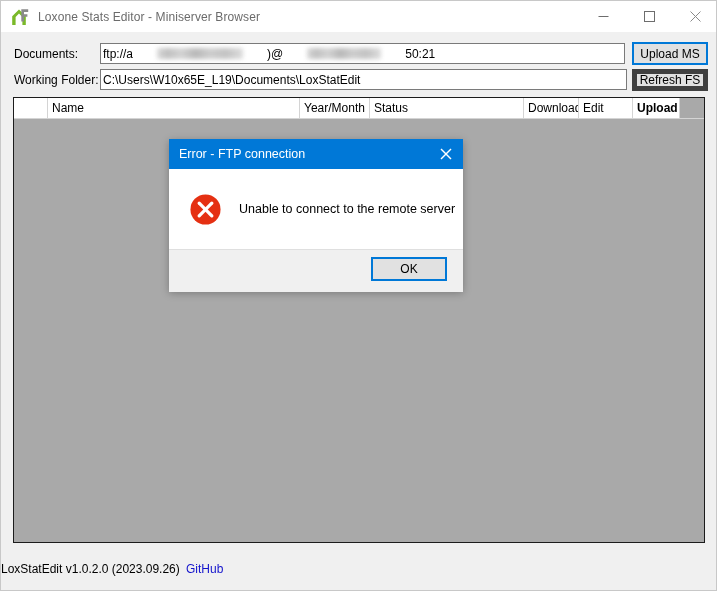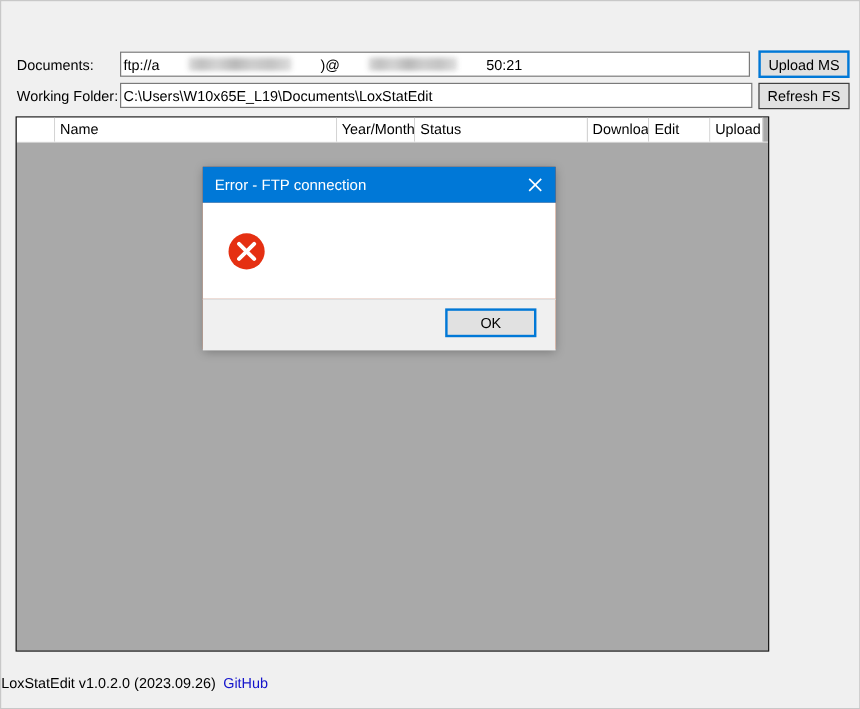--- a/index.html
+++ b/index.html
@@ -92,21 +92,21 @@
     filter: blur(2px);
     opacity: 0.95;
     border-radius: 1px;
   }
 
   
   .btn {
     position: absolute;
     box-sizing: border-box;
     background: #e1e1e1;
-    border: 1px solid #404040;
+    border: 5px solid #404040;
     font-family: "Liberation Sans", sans-serif;
     font-size: 12px;
     color: #000000;
     display: flex;
     align-items: center;
     justify-content: center;
     cursor: default;
     white-space: nowrap;
   }
   .btn.focused { border: 2px solid #0078d7; }
@@ -243,48 +243,74 @@
     align-items: center;
     justify-content: center;
     cursor: default;
   }
 </style>
 </head>
 <body>
 
 <div id="app-window">
 
+  <div class="titlebar">
+    <svg class="title-icon" viewBox="0 0 20 20">
+      <path d="M2.2 9.3 L9.0 2.6 L15.8 9.3 L15.8 18 L12.4 18 L12.4 9.9 L9.0 6.6 L5.6 9.9 L5.6 18 L2.2 18 Z" fill="#7ab929"></path>
+      <path d="M11.3 2.3 L18.2 2.3 L18.2 5.0 L14.0 5.0 L14.0 7.3 L17.4 7.3 L17.4 9.8 L14.0 9.8 L14.0 14.4 L11.3 14.4 Z" fill="#8a8a8a"></path>
+    </svg>
+    <div class="title-text">Loxone Stats Editor - Miniserver Browser</div>
+
+    <div class="win-controls">
+      <div class="win-btn">
+        <svg width="11" height="11" viewBox="0 0 11 11">
+          <line x1="0.5" y1="5.5" x2="10.5" y2="5.5" stroke="#6d6d6d" stroke-width="1"></line>
+        </svg>
+      </div>
+      <div class="win-btn">
+        <svg width="11" height="11" viewBox="0 0 11 11">
+          <rect x="0.5" y="0.5" width="10" height="10" fill="none" stroke="#6d6d6d" stroke-width="1"></rect>
+        </svg>
+      </div>
+      <div class="win-btn close">
+        <svg width="11" height="11" viewBox="0 0 11 11">
+          <line x1="0.5" y1="0.5" x2="10.5" y2="10.5" stroke="#8a8a8a" stroke-width="1"></line>
+          <line x1="10.5" y1="0.5" x2="0.5" y2="10.5" stroke="#8a8a8a" stroke-width="1"></line>
+        </svg>
+      </div>
+    </div>
+  </div>
 
   <div class="form-label" style="left:13px; top:46px;">Documents:</div>
 
   <div class="text-input" style="left:99px; top:42px; width:525px; height:21px;gap:24px;">
     <span>ftp://a</span>
       <span class="blur-chunk" style="width:86px;"></span>
       <span>)@</span>
       <span class="blur-chunk" style="width:74px;"></span>
       <span>50:21</span>
   </div>
 
   <div class="btn focused" style="left:631px; top:41px; width:76px; height:23px;">Upload MS</div>
 
   <div class="form-label" style="left:13px; top:72px;">Working Folder:</div>
 
   <div class="text-input" style="left:99px; top:68px; width:527px; height:21px;">C:\Users\W10x65E_L19\Documents\LoxStatEdit</div>
 
   <div class="btn" style="left:631px; top:68px; width:76px; height:22px;">Refresh FS</div>
 
-  <div class="grid" style="left:12px; top:96px; width:628px; height:446px;">
+  <div class="grid" style="left:12px; top:96px; width:692px; height:446px;">
     <div class="grid-header">
       <div class="grid-th spacer-col" style="width:34px;"></div>
       <div class="grid-th" style="width:252px;">Name</div>
       <div class="grid-th" style="width:70px;">Year/Month</div>
       <div class="grid-th" style="width:154px;">Status</div>
       <div class="grid-th" style="width:55px;">Download</div>
       <div class="grid-th" style="width:54px;">Edit</div>
-      <div class="grid-th" style="width:47px;">Upload</div>
+      <div class="grid-th" style="width:47px;font-weight:bold;">Upload</div>
       <div class="grid-th tail"></div>
     </div>
     <div class="grid-body"></div>
   </div>
 
   <div class="statusbar-text" style="left:0; top:561px;">LoxStatEdit v1.0.2.0 (2023.09.26)</div>
 
   <div class="link" style="left:185px; top:561px;">GitHub</div>
 
 
@@ -299,20 +325,21 @@
         </svg>
       </div>
     </div>
 
     <div class="dialog-body">
       <svg class="err-icon" viewBox="0 0 34 34">
         <circle cx="17" cy="17" r="15.5" fill="#e53012"></circle>
         <line x1="10.5" y1="10.5" x2="23.5" y2="23.5" stroke="#ffffff" stroke-width="3.4" stroke-linecap="round"></line>
         <line x1="23.5" y1="10.5" x2="10.5" y2="23.5" stroke="#ffffff" stroke-width="3.4" stroke-linecap="round"></line>
       </svg>
+      <div class="dialog-message">Unable to connect to the remote server</div>
     </div>
 
     <div class="dialog-footer">
       <div class="dialog-ok">OK</div>
     </div>
 
   </div>
 
 </div>
 

